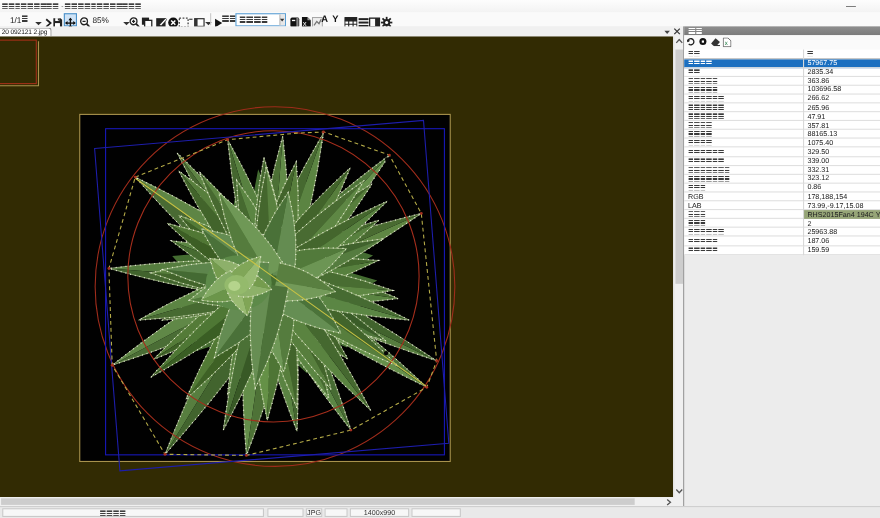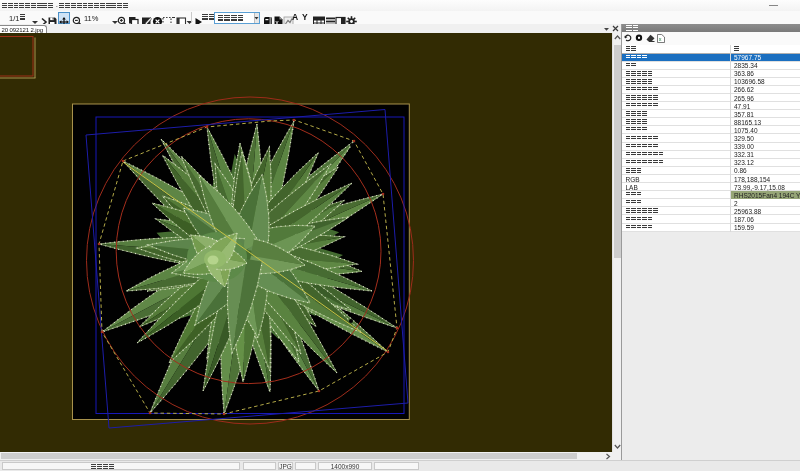--- a/index.html
+++ b/index.html
@@ -37,21 +37,21 @@
 <div style="position:absolute;left:59px;top:13px;width:9px;height:9px"><svg width="10" height="10">
       <path d="M5 0 L6.8 2.4 H3.2 Z M5 10 L3.2 7.6 H6.8 Z M0 5 L2.4 3.2 V6.8 Z M10 5 L7.6 6.8 V3.2 Z" fill="#111"></path>
       <rect x="1.2" y="4.4" width="7.6" height="1.2" fill="#111"></rect>
       <rect x="4.4" y="1.2" width="1.2" height="7.6" fill="#111"></rect>
     </svg></div>
 <div style="position:absolute;left:72px;top:12.5px;width:11px;height:11px"><svg width="11" height="11">
       <circle cx="4.4" cy="4.4" r="3.1" stroke="#222" stroke-width="1.2" fill="none"></circle>
       <line x1="6.8" y1="6.8" x2="9.6" y2="9.6" stroke="#222" stroke-width="1.6"></line>
       <line x1="3" y1="4.4" x2="5.8" y2="4.4" stroke="#222" stroke-width="1.1"></line>
     </svg></div>
-<span class="tt" style="left:84px;top:14px">11%</span>
+<span class="tt" style="left:84px;top:14px">85%</span>
 <div style="position:absolute;left:110px;top:13px;width:10px;height:10px"><svg width="10" height="10">
       <path d="M2 4 L5 7 L8 4 Z" fill="#333"></path>
     </svg></div>
 <div style="position:absolute;left:117px;top:12.5px;width:11px;height:11px"><svg width="11" height="11">
       <circle cx="4.4" cy="4.4" r="3.1" stroke="#222" stroke-width="1.2" fill="none"></circle>
       <line x1="6.8" y1="6.8" x2="9.6" y2="9.6" stroke="#222" stroke-width="1.6"></line>
       <line x1="3" y1="4.4" x2="5.8" y2="4.4" stroke="#222" stroke-width="1.1"></line>
       <line x1="4.4" y1="3" x2="4.4" y2="5.8" stroke="#222" stroke-width="1.1"></line>
     </svg></div>
 <div style="position:absolute;left:128px;top:12.5px;width:11px;height:11px"><svg width="11" height="11">

